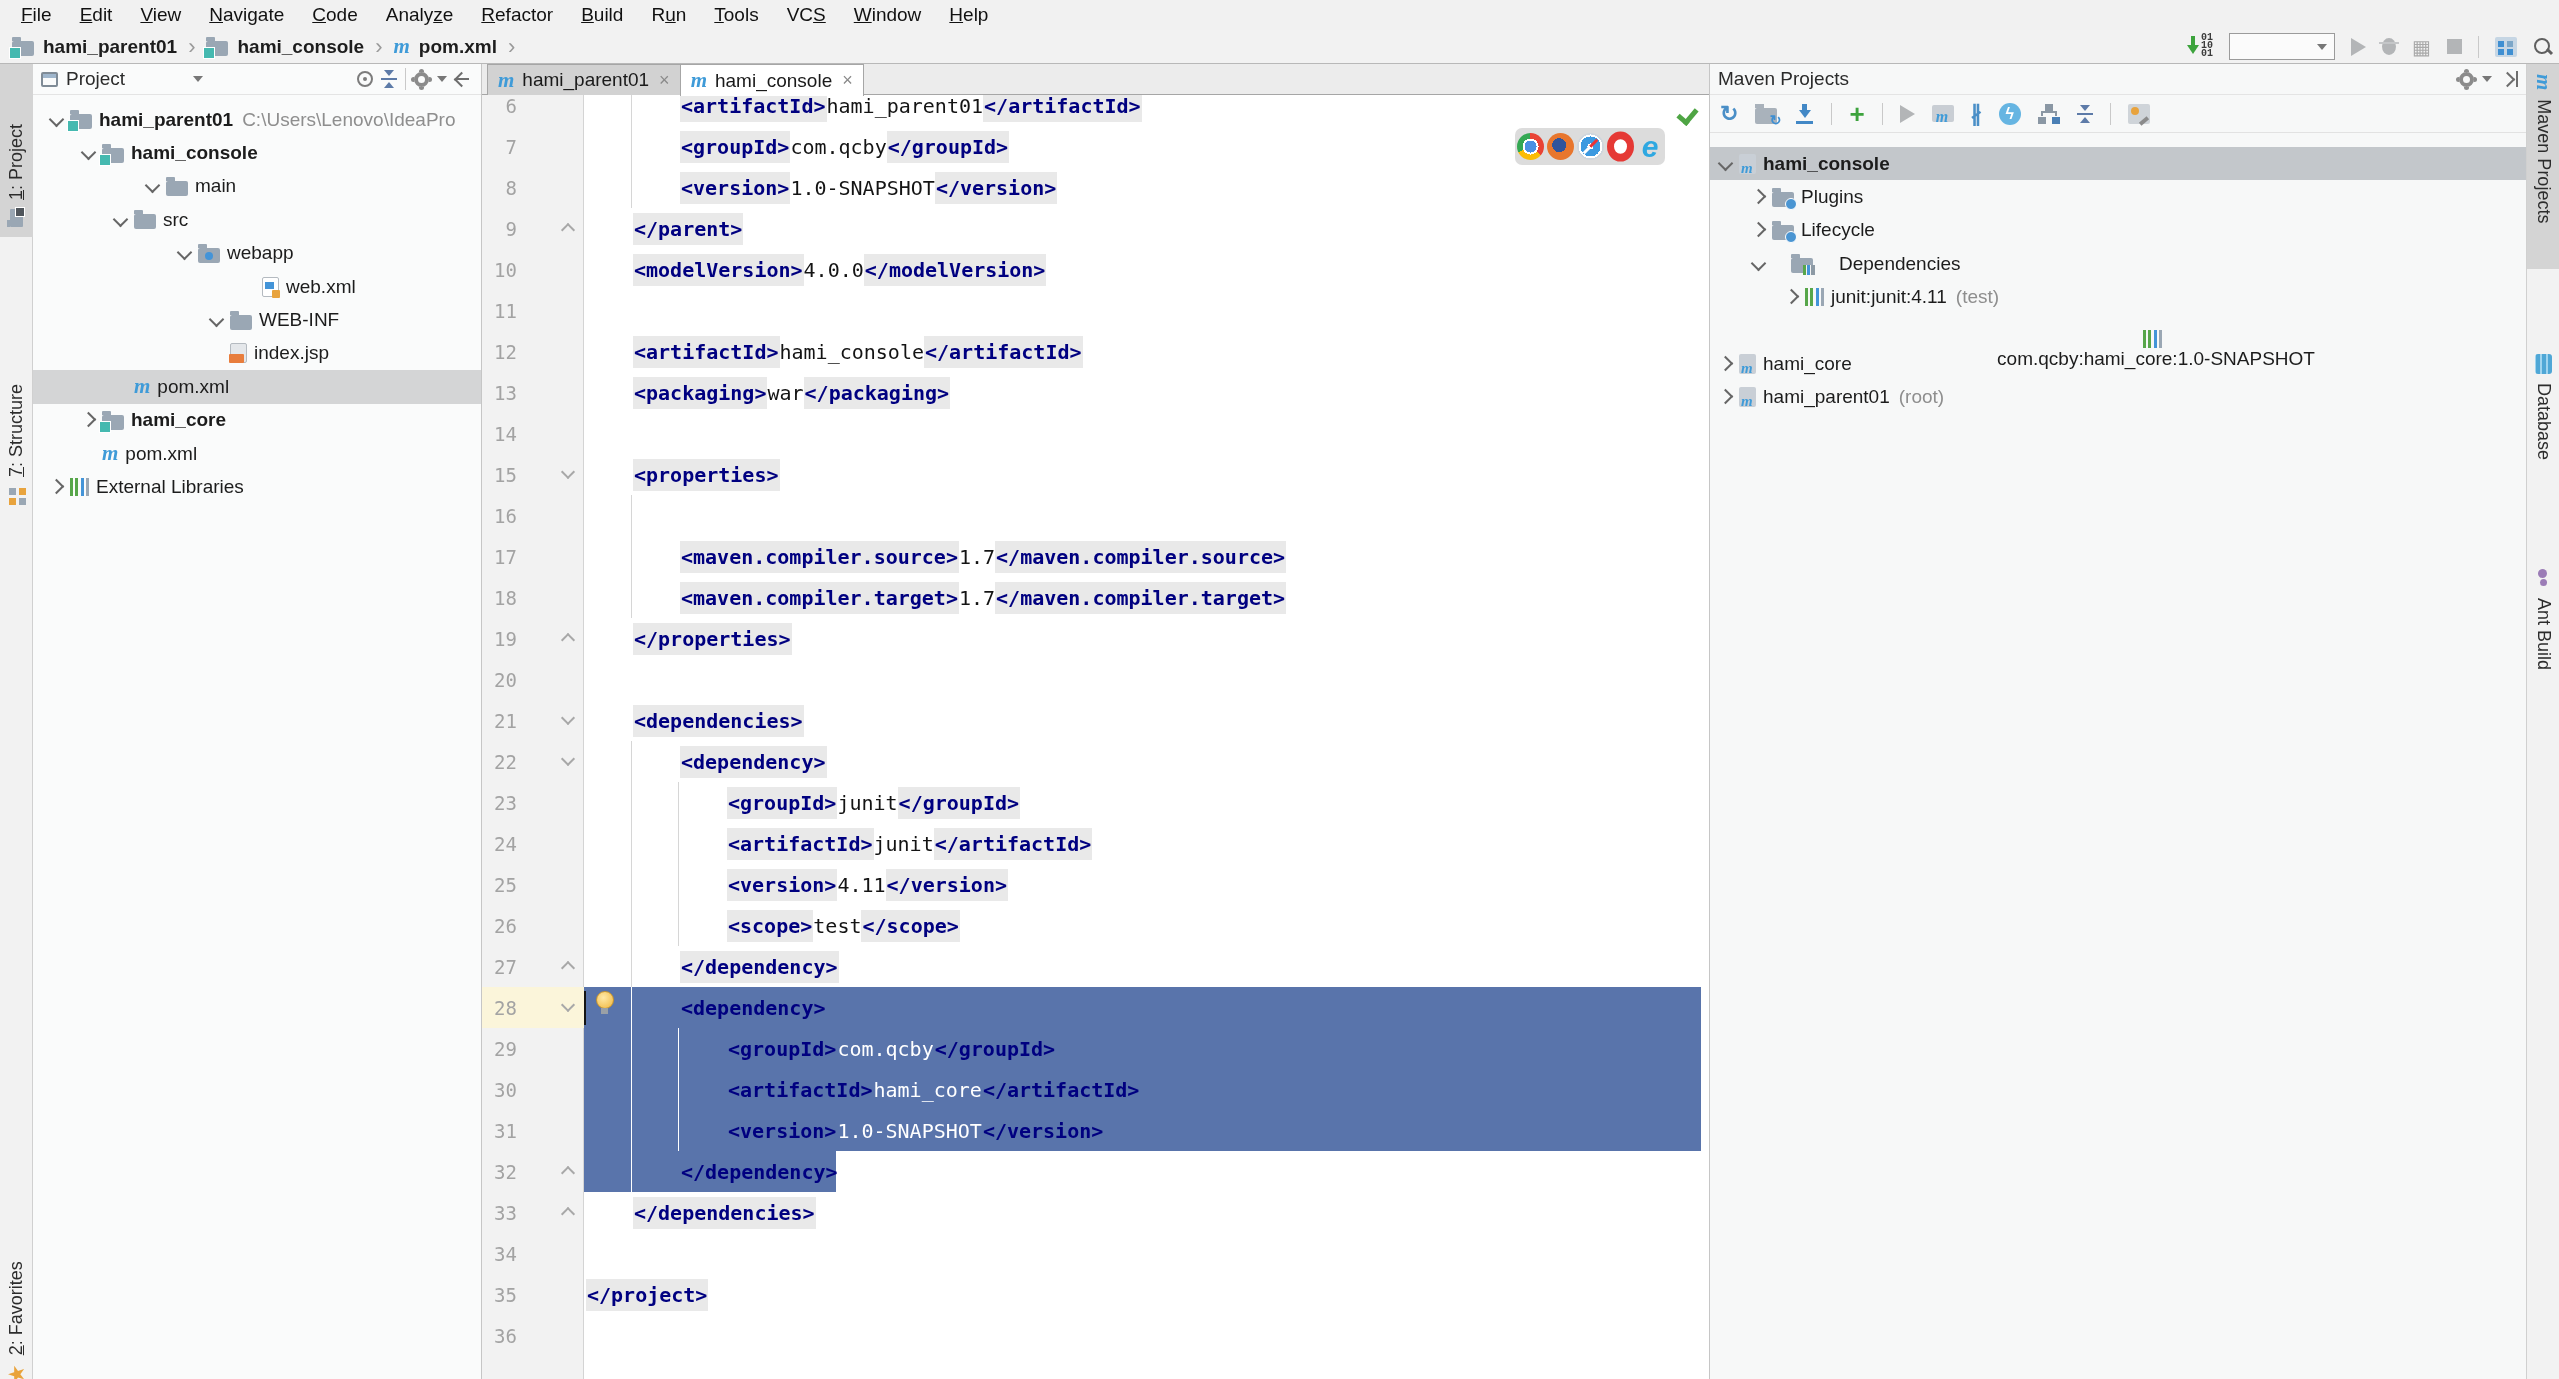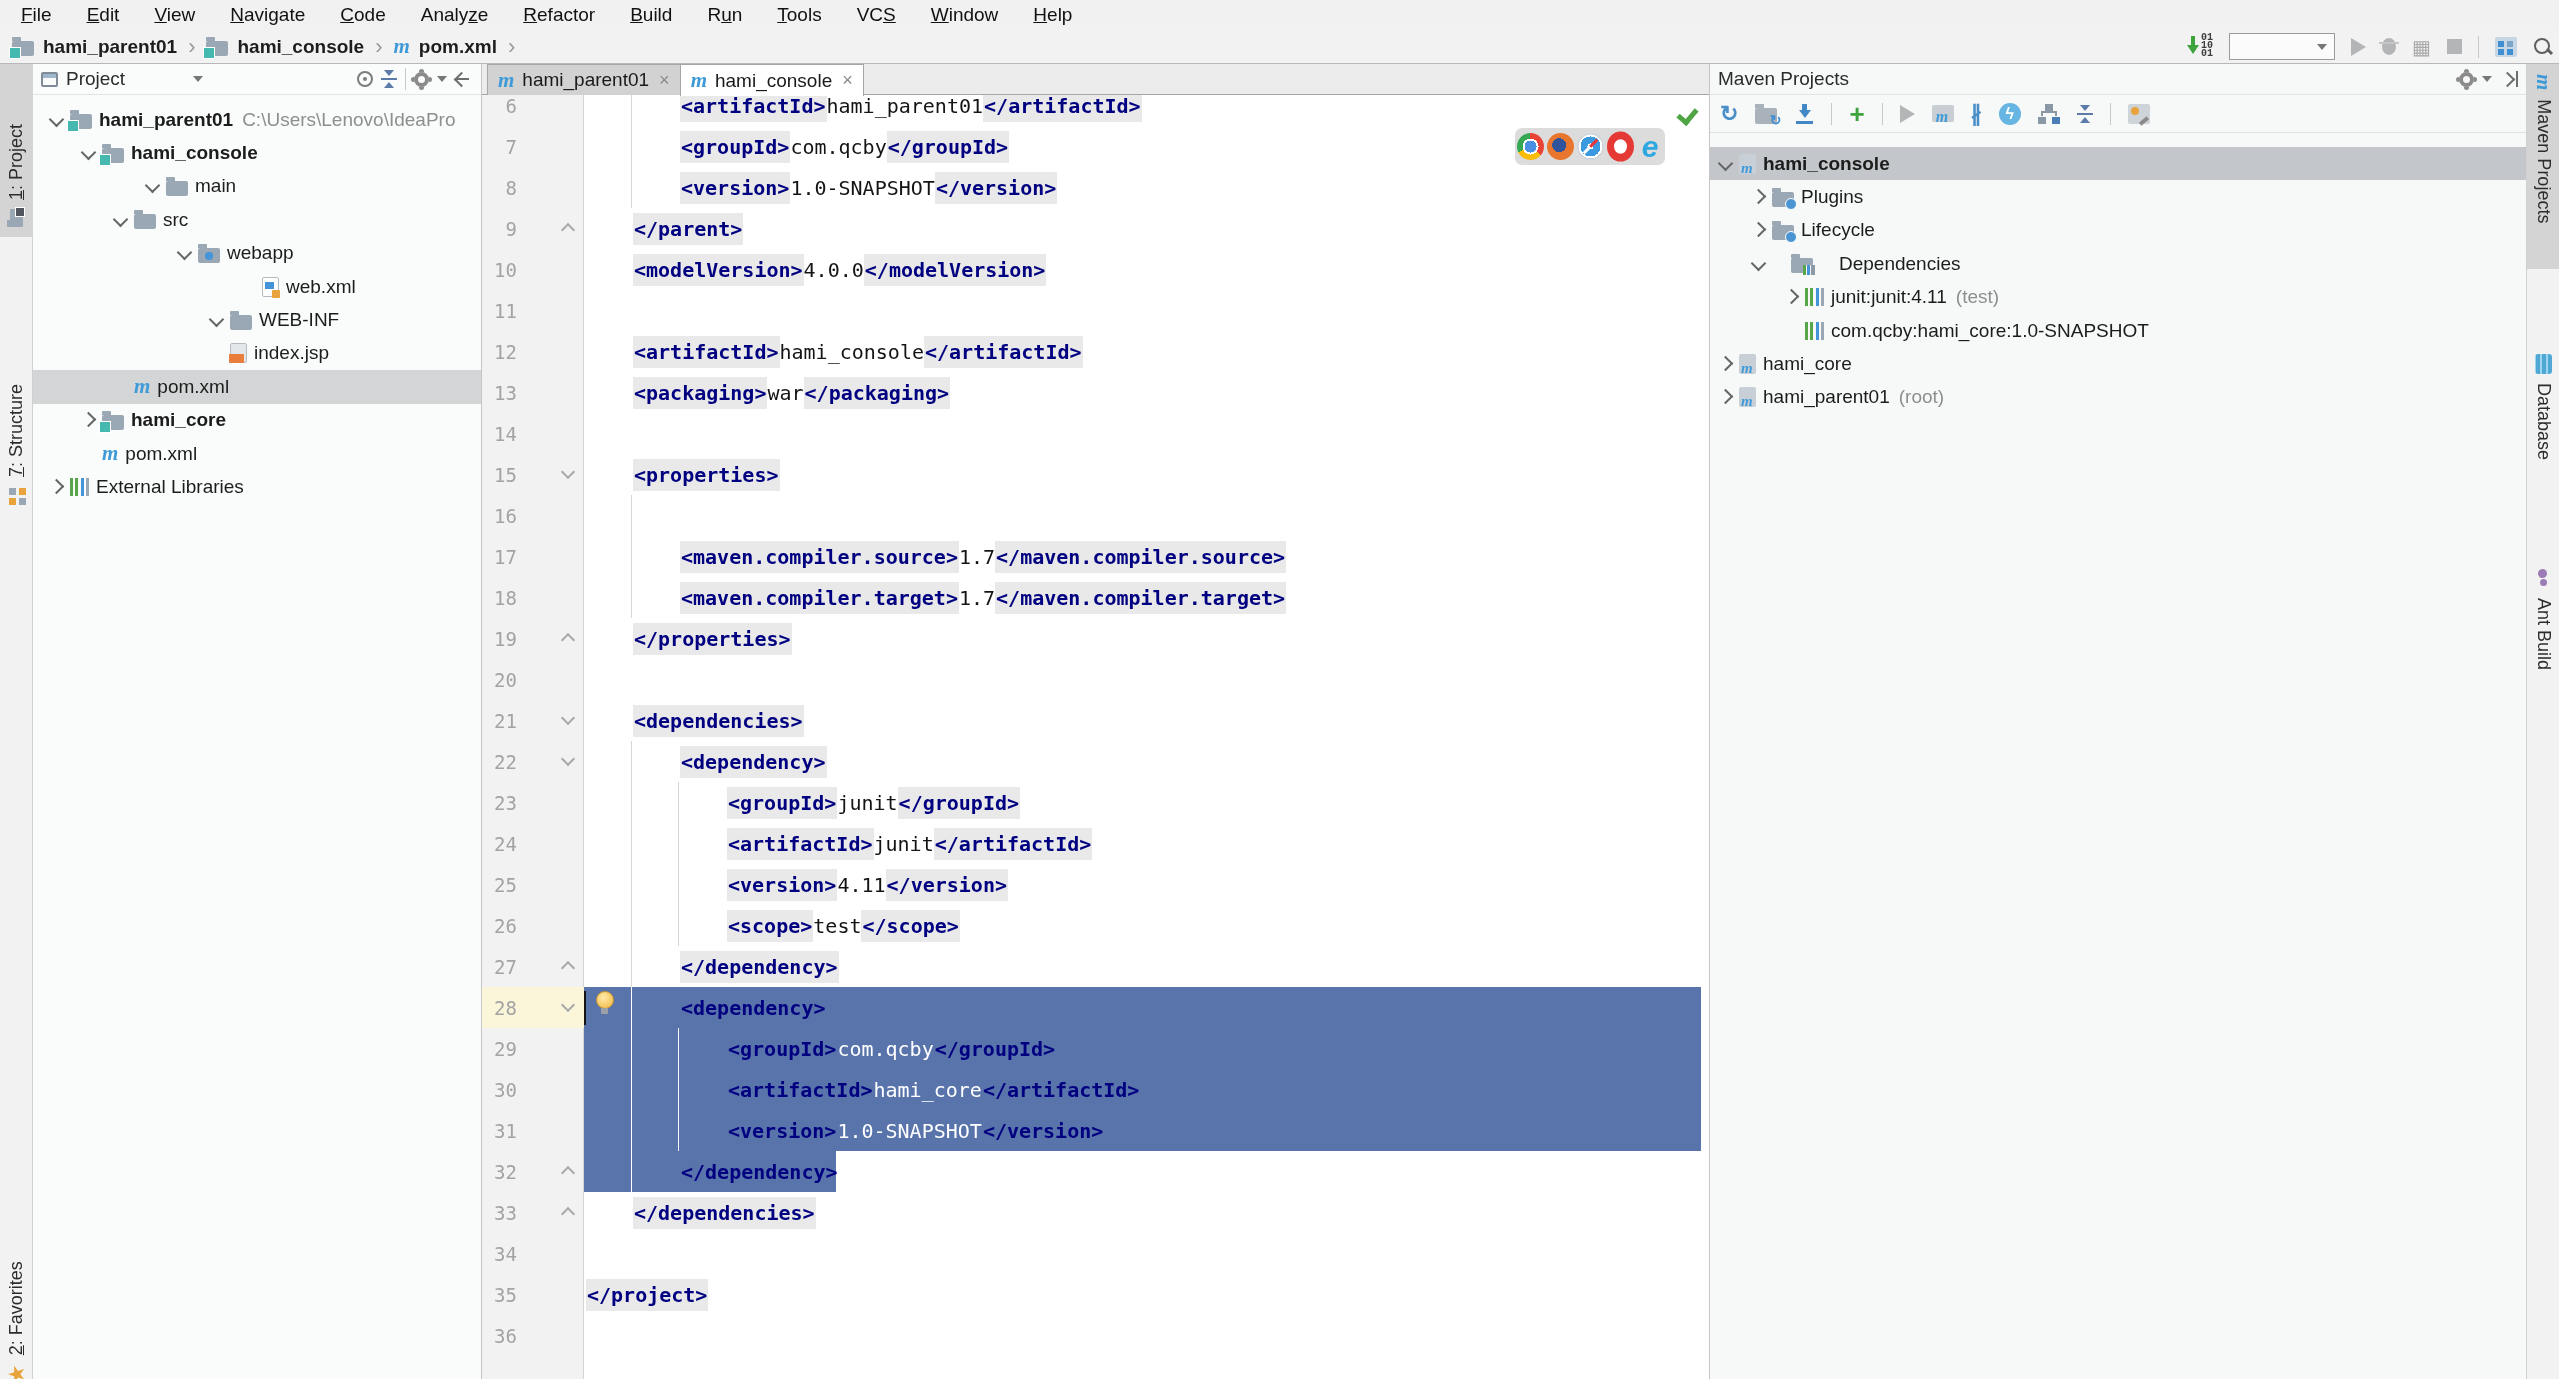--- a/index.html
+++ b/index.html
@@ -1,20 +1,20 @@
 <!DOCTYPE html>
 <html><head>
 <meta charset="utf-8">
 <style>
   * { box-sizing: border-box; margin:0; padding:0; }
   html,body { width:2559px; height:1379px; overflow:hidden; background:#f2f2f2;
     font-family:"Liberation Sans", sans-serif; color:#1a1a1a; }
   
   #menubar { position:absolute; left:0; top:0; width:2559px; height:30px; background:#f1f1f1;
-    display:flex; align-items:center; padding-left:10px; gap:13px; }
+    display:flex; align-items:center; padding-left:10px; gap:6px; }
   .mi { font-size:19px; padding:0 11px; color:#111; }
   .mi .u { text-decoration:underline; }
   
   #row2 { position:absolute; left:0; top:30px; width:2559px; height:34px; background:#f2f2f2;
     border-bottom:1px solid #b8b8b8; }
   #crumbs { position:absolute; left:12px; top:0; height:33px; display:flex; align-items:center; gap:9px; }
   .crumb-lbl { font-size:19px; font-weight:bold; color:#1d1d1d; }
   .crumb-sep { font-size:22px; color:#9a9a9a; padding:0 2px; }
   #main-toolbar { position:absolute; right:6px; top:0; height:33px; display:flex; align-items:center; gap:16px; }
   
@@ -603,21 +603,21 @@
         <span class="arr d"></span>
         <span class="fold-ic barsf"></span>
         <span class="lbl">Dependencies</span>
       </div>
     <div class="trow" style="padding-left:69px;">
         <span class="arr r"></span>
         <span class="bars-ic"></span>
         <span class="lbl">junit:junit:4.11</span>
         <span class="ext">(test)</span>
       </div>
-    <div class="trow" style="padding-left:69px;">
+    <div class="trow" style="padding-left:69px;flex-direction:column;">
         <span class="arr"></span>
         <span class="bars-ic"></span>
         <span class="lbl">com.qcby:hami_core:1.0-SNAPSHOT</span>
       </div>
     <div class="trow" style="padding-left:3px;">
         <span class="arr r"></span>
         <span class="page-ic">
           <span class="mvm mico">m</span>
         </span>
         <span class="lbl">hami_core</span>

